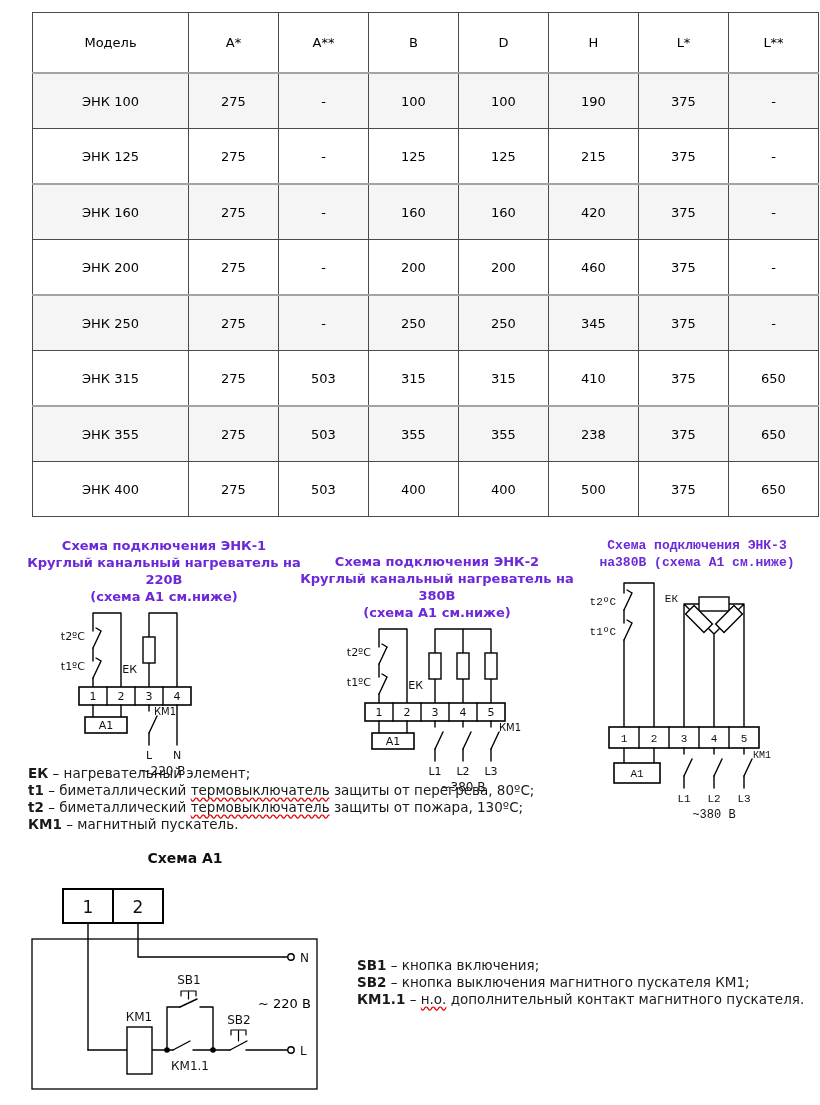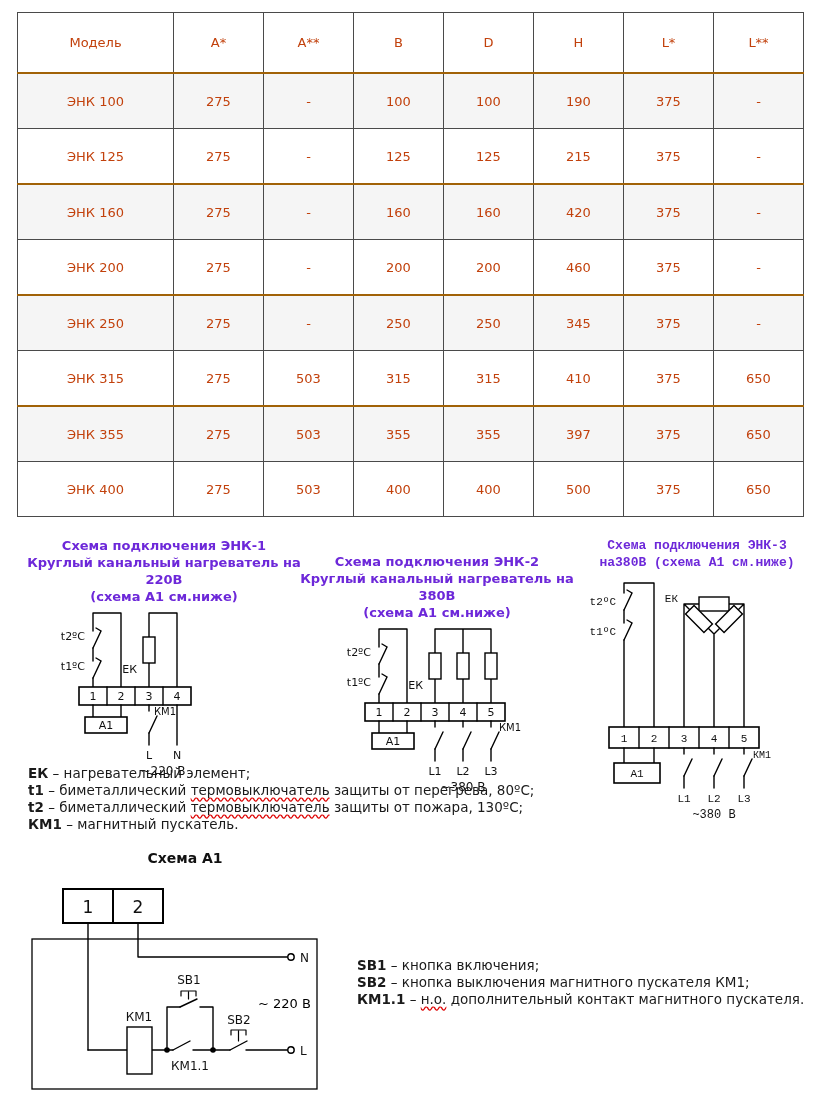--- a/index.html
+++ b/index.html
@@ -5,32 +5,32 @@
   html,body{margin:0;padding:0;}
   body{
     width:820px;height:1105px;background:#ffffff;
     font-family:"DejaVu Sans","Liberation Sans",sans-serif;
     color:#1c1c1c;
   }
   .page{position:relative;width:820px;height:1105px;overflow:hidden;background:#fff;}
 
   
   table.spec{
-    position:absolute;left:17px;top:12px;width:786px;
+    position:absolute;left:32px;top:12px;width:786px;
     border-collapse:collapse;table-layout:fixed;
-    font-size:13px;color:#c2410c;
+    font-size:13px;color:#000000;
   }
   table.spec th, table.spec td{
     border:1px solid #4a4a4a;text-align:center;vertical-align:middle;
     font-weight:normal;padding:0;
   }
   table.spec thead th{height:59px;}
   table.spec tbody td{height:54px;}
   table.spec tr.shaded{background:var(--shaded,#f5f5f5);}
-  table.spec tr.shaded td{border-top:2px solid #a16207;}
+  table.spec tr.shaded td{border-top:2px solid #a3a3a3;}
 
   
   .diag{position:absolute;}
   .diag-title{font-size:13px;font-weight:bold;text-align:center;line-height:17px;color:#6d28d9;}
   svg{display:block;}
   .wire{stroke:#000;stroke-width:1.4;fill:none;stroke-linecap:round;}
   .boxline{stroke:#000;stroke-width:1.6;fill:#fff;}
   .rez{stroke:#000;stroke-width:1.4;fill:#fff;}
   .slab{font-size:11px;fill:#111;}
   .slab-sm{font-size:10px;fill:#111;}
@@ -139,21 +139,21 @@
           <td>410</td>
           <td>375</td>
           <td>650</td>
         </tr>
         <tr class="shaded">
           <td>ЭНК 355</td>
           <td>275</td>
           <td>503</td>
           <td>355</td>
           <td>355</td>
-          <td>397</td>
+          <td>238</td>
           <td>375</td>
           <td>650</td>
         </tr>
         <tr>
           <td>ЭНК 400</td>
           <td>275</td>
           <td>503</td>
           <td>400</td>
           <td>400</td>
           <td>500</td>

